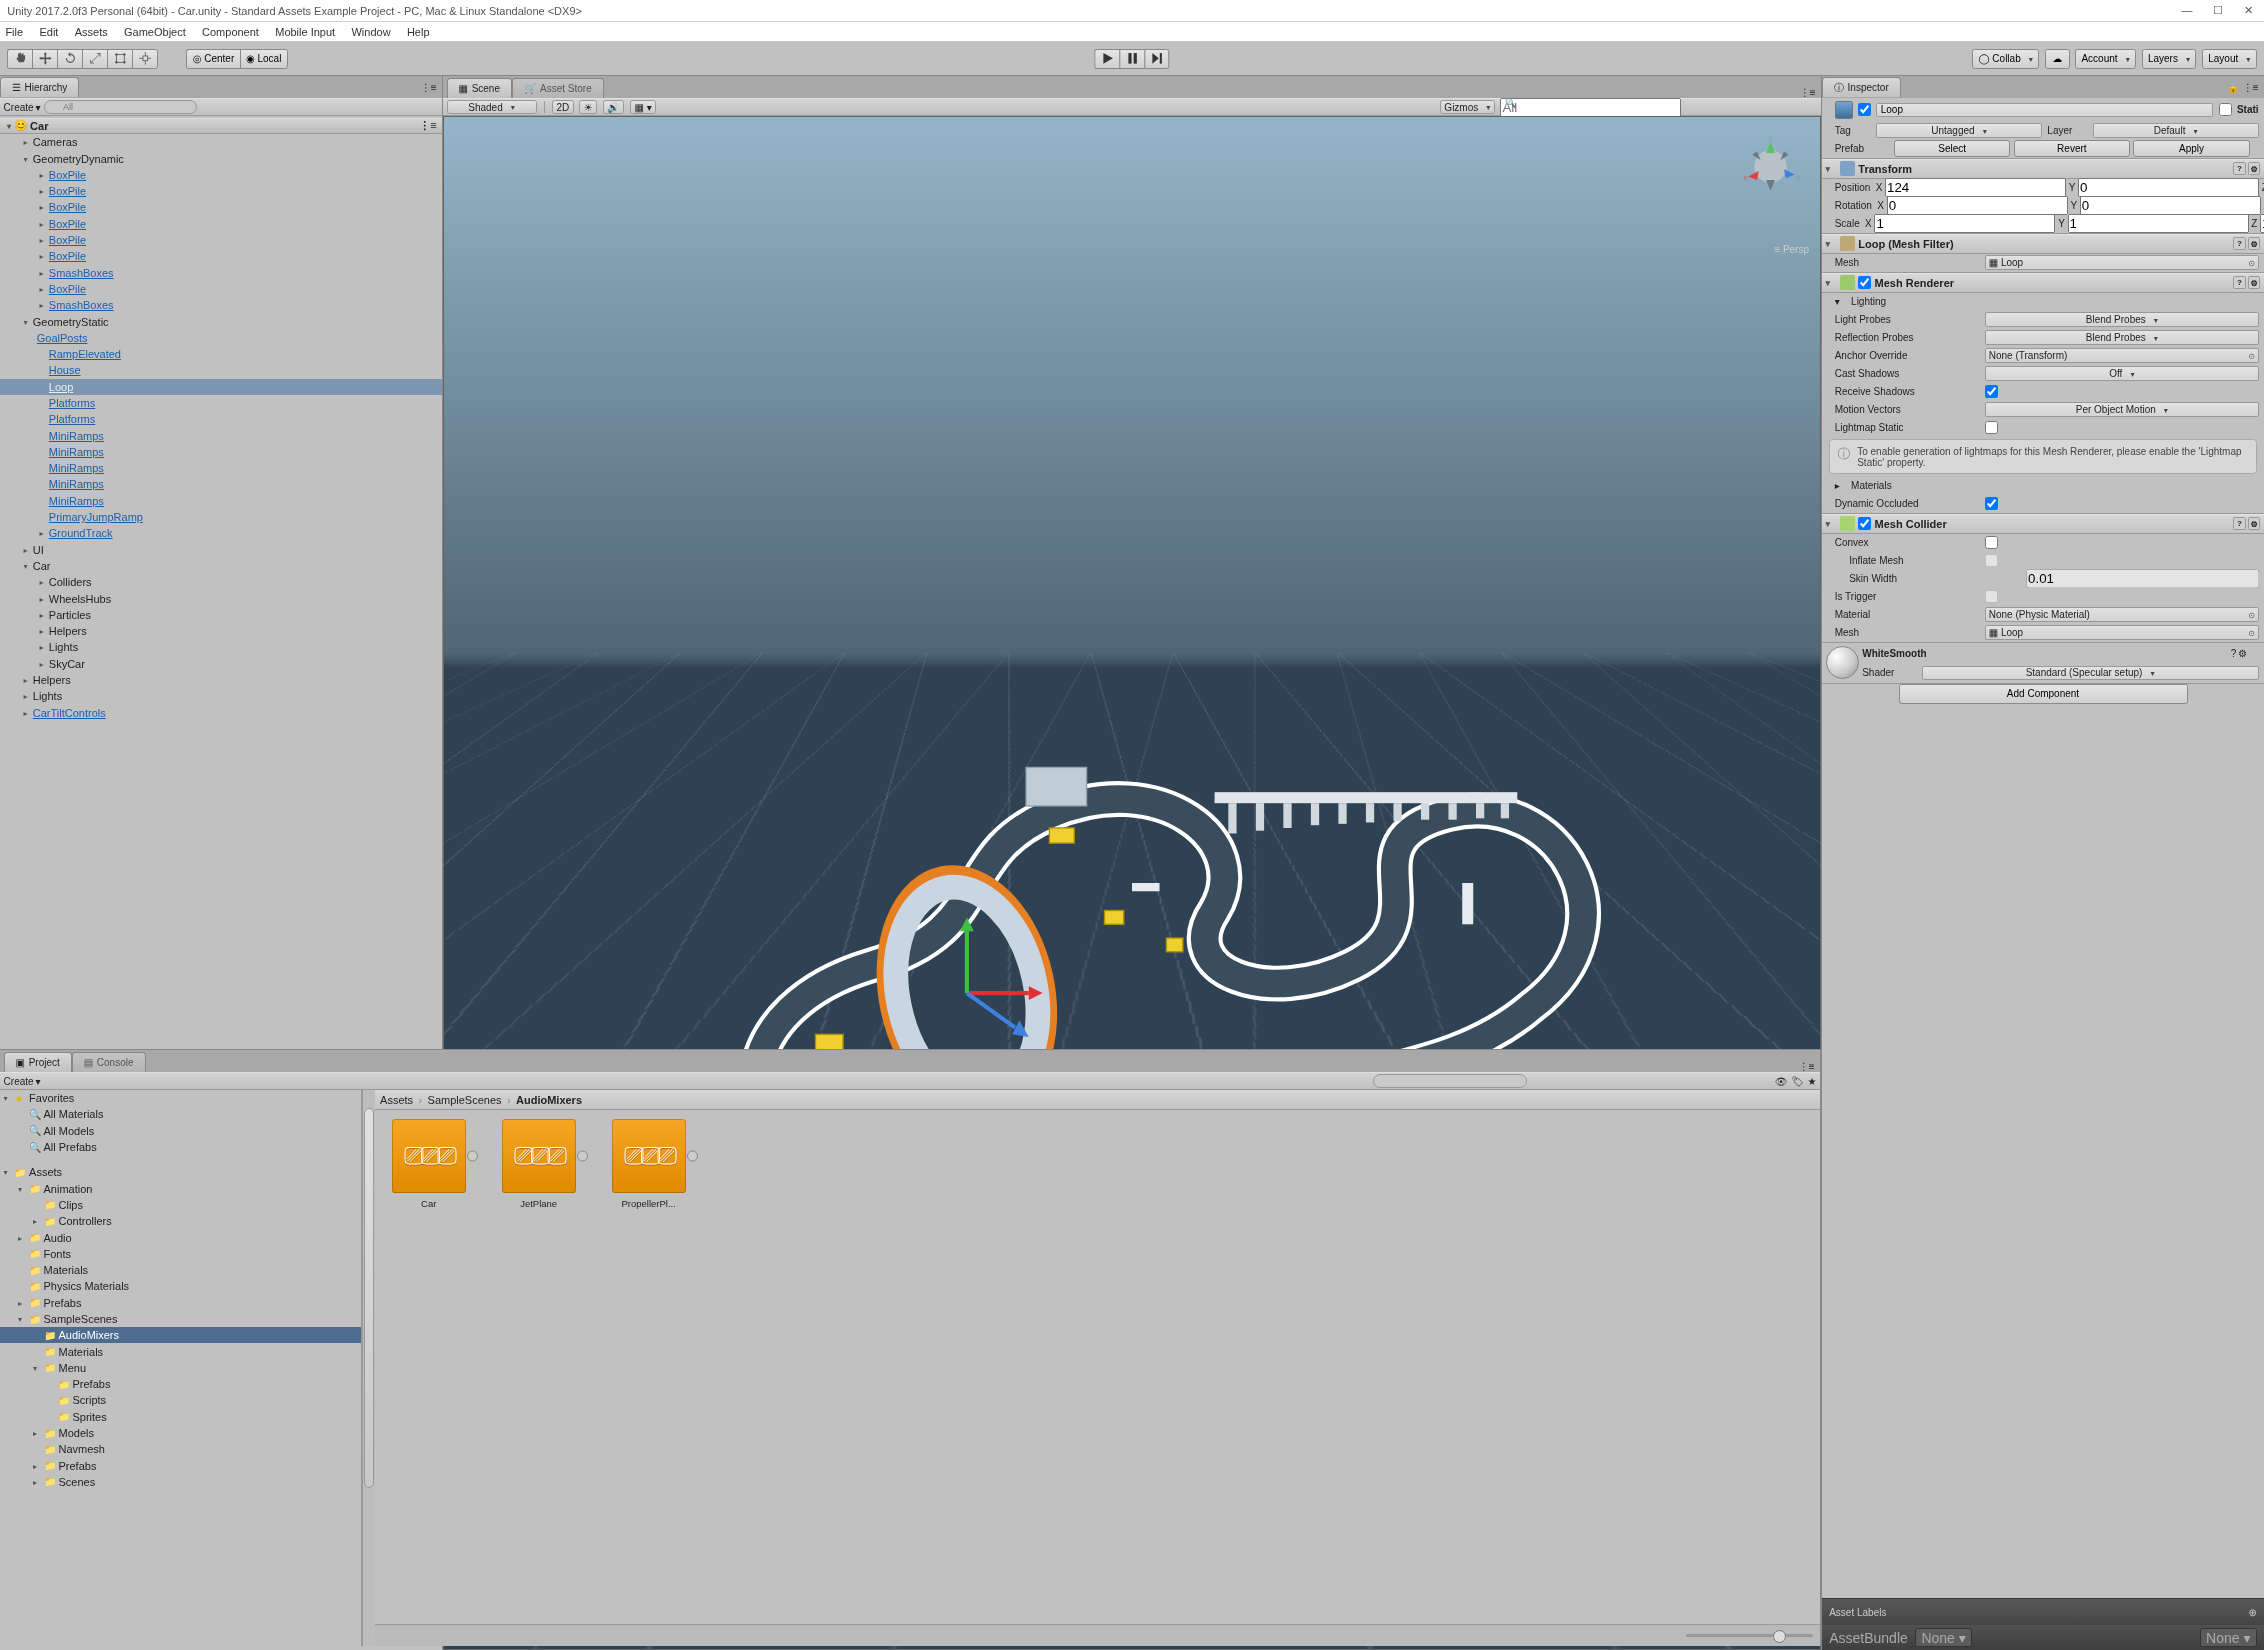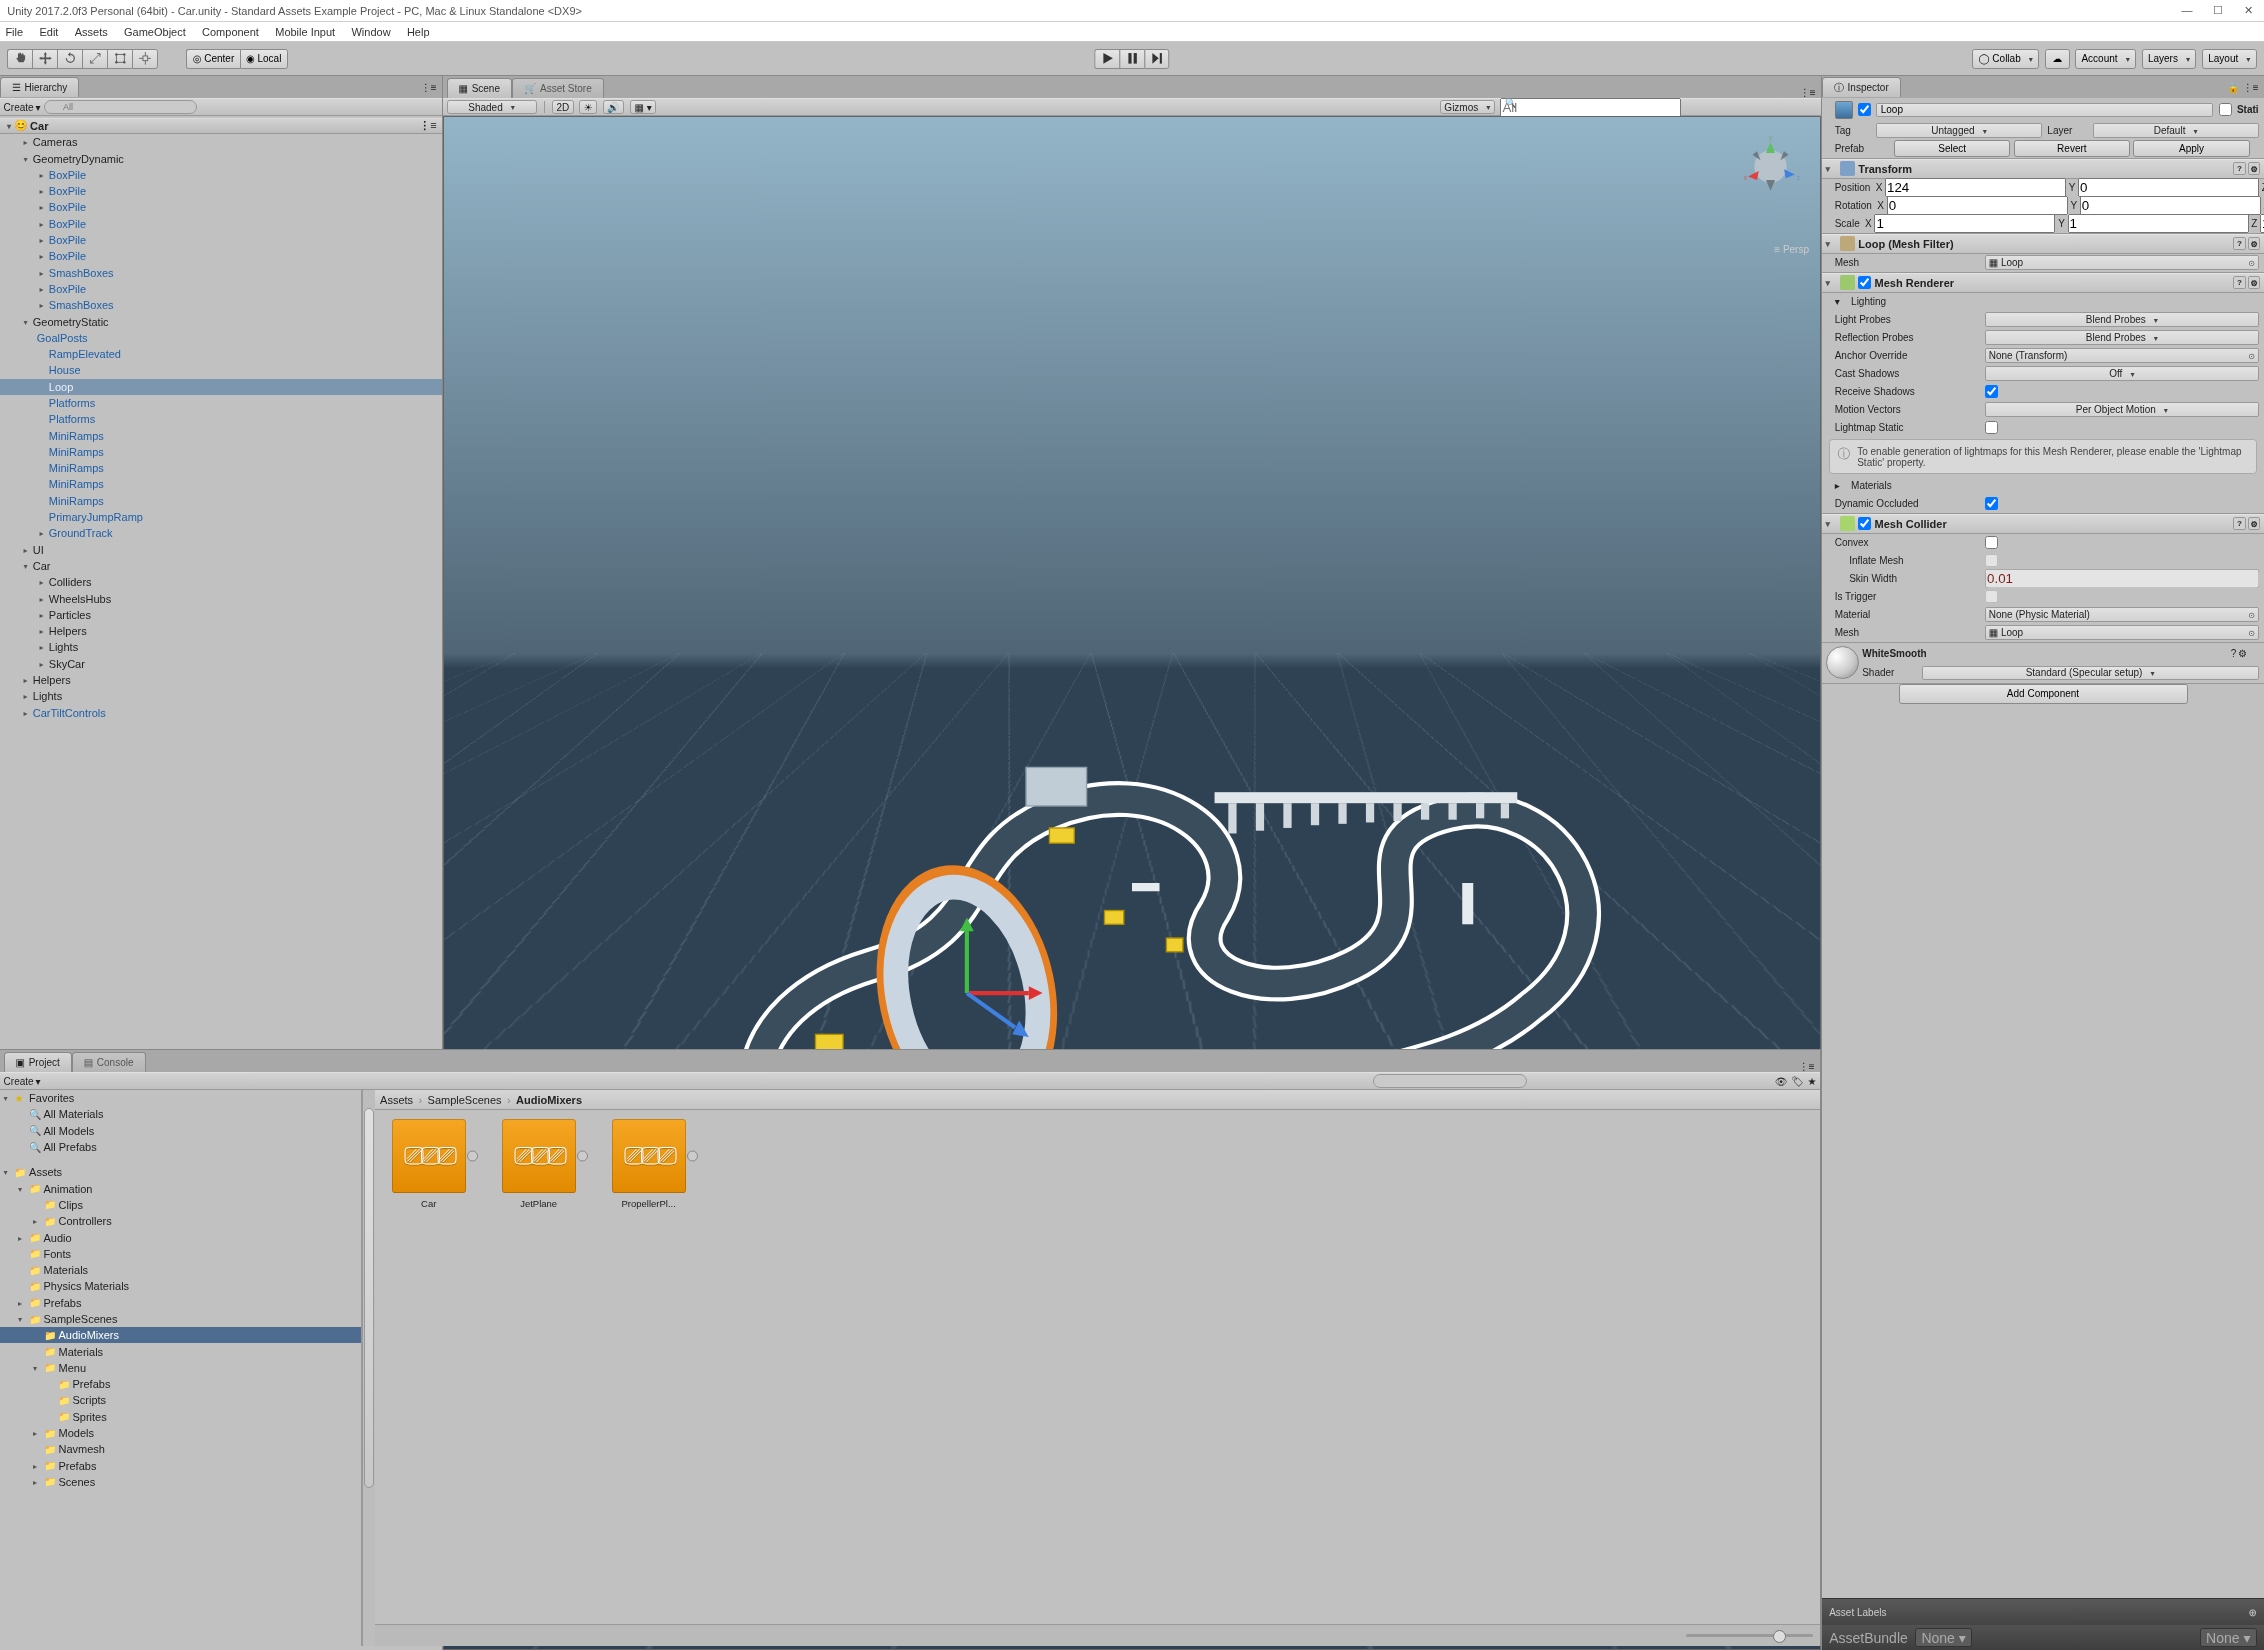--- a/index.html
+++ b/index.html
@@ -129,21 +129,21 @@
   }
   .tree-row.scene-header {
     background: linear-gradient(#d2d2d2,#bcbcbc);
     border-top:0.9px solid #ddd; border-bottom:0.9px solid #999;
     font-weight:bold;
   }
   .tree-row .arrow {
     width:11px; text-align:center; font-size:8.1px; color:#555;
   }
   .tree-row .label { padding-left:1.8px; }
-  .tree-row .label.prefab { color:#1e5ea8; }
+  .tree-row .label.prefab { color:#1e5ea8;text-decoration:underline; }
   .tree-row.selected { background:#7d96b0; color:#fff; }
   .tree-row.selected .label.prefab { color:#e8f0fa; }
   
   .scene-column {
     flex:1;
     display:flex; flex-direction:column;
     background:#a8a8a8;
   }
   .scene-tabs { height:22px; display:flex; align-items:flex-end; padding-left:3.6px; }
   .scene-toolbar {
@@ -842,21 +842,21 @@
       <div class="insp-row">
           <span class="lbl">Convex</span>
           <input type="checkbox" class="chk" style="">
         </div>
       <div class="insp-row" style="color:#888;">
           <span class="lbl" style="padding-left:14.5px;">Inflate Mesh</span>
           <input type="checkbox" class="chk" disabled="" style="">
         </div>
       <div class="insp-row" style="color:#888;">
           <span class="lbl" style="padding-left:14.5px;">Skin Width</span>
-          <input class="num" disabled="" style="flex: 1 1 0%; width: auto; color: #7f1d1d;" value="0.01">
+          <input class="num" disabled="" style="flex: 1 1 0%; width: auto; color: #000000; margin-left: 41px;" value="0.01">
         </div>
       <div class="insp-row" style="color:#888;">
           <span class="lbl">Is Trigger</span>
           <input type="checkbox" class="chk" disabled="" style="">
         </div>
       <div class="insp-row">
           <span class="lbl">Material</span>
           <div class="objfield">
             <span>None (Physic Material)</span>
             <span class="pick">⊙</span>

